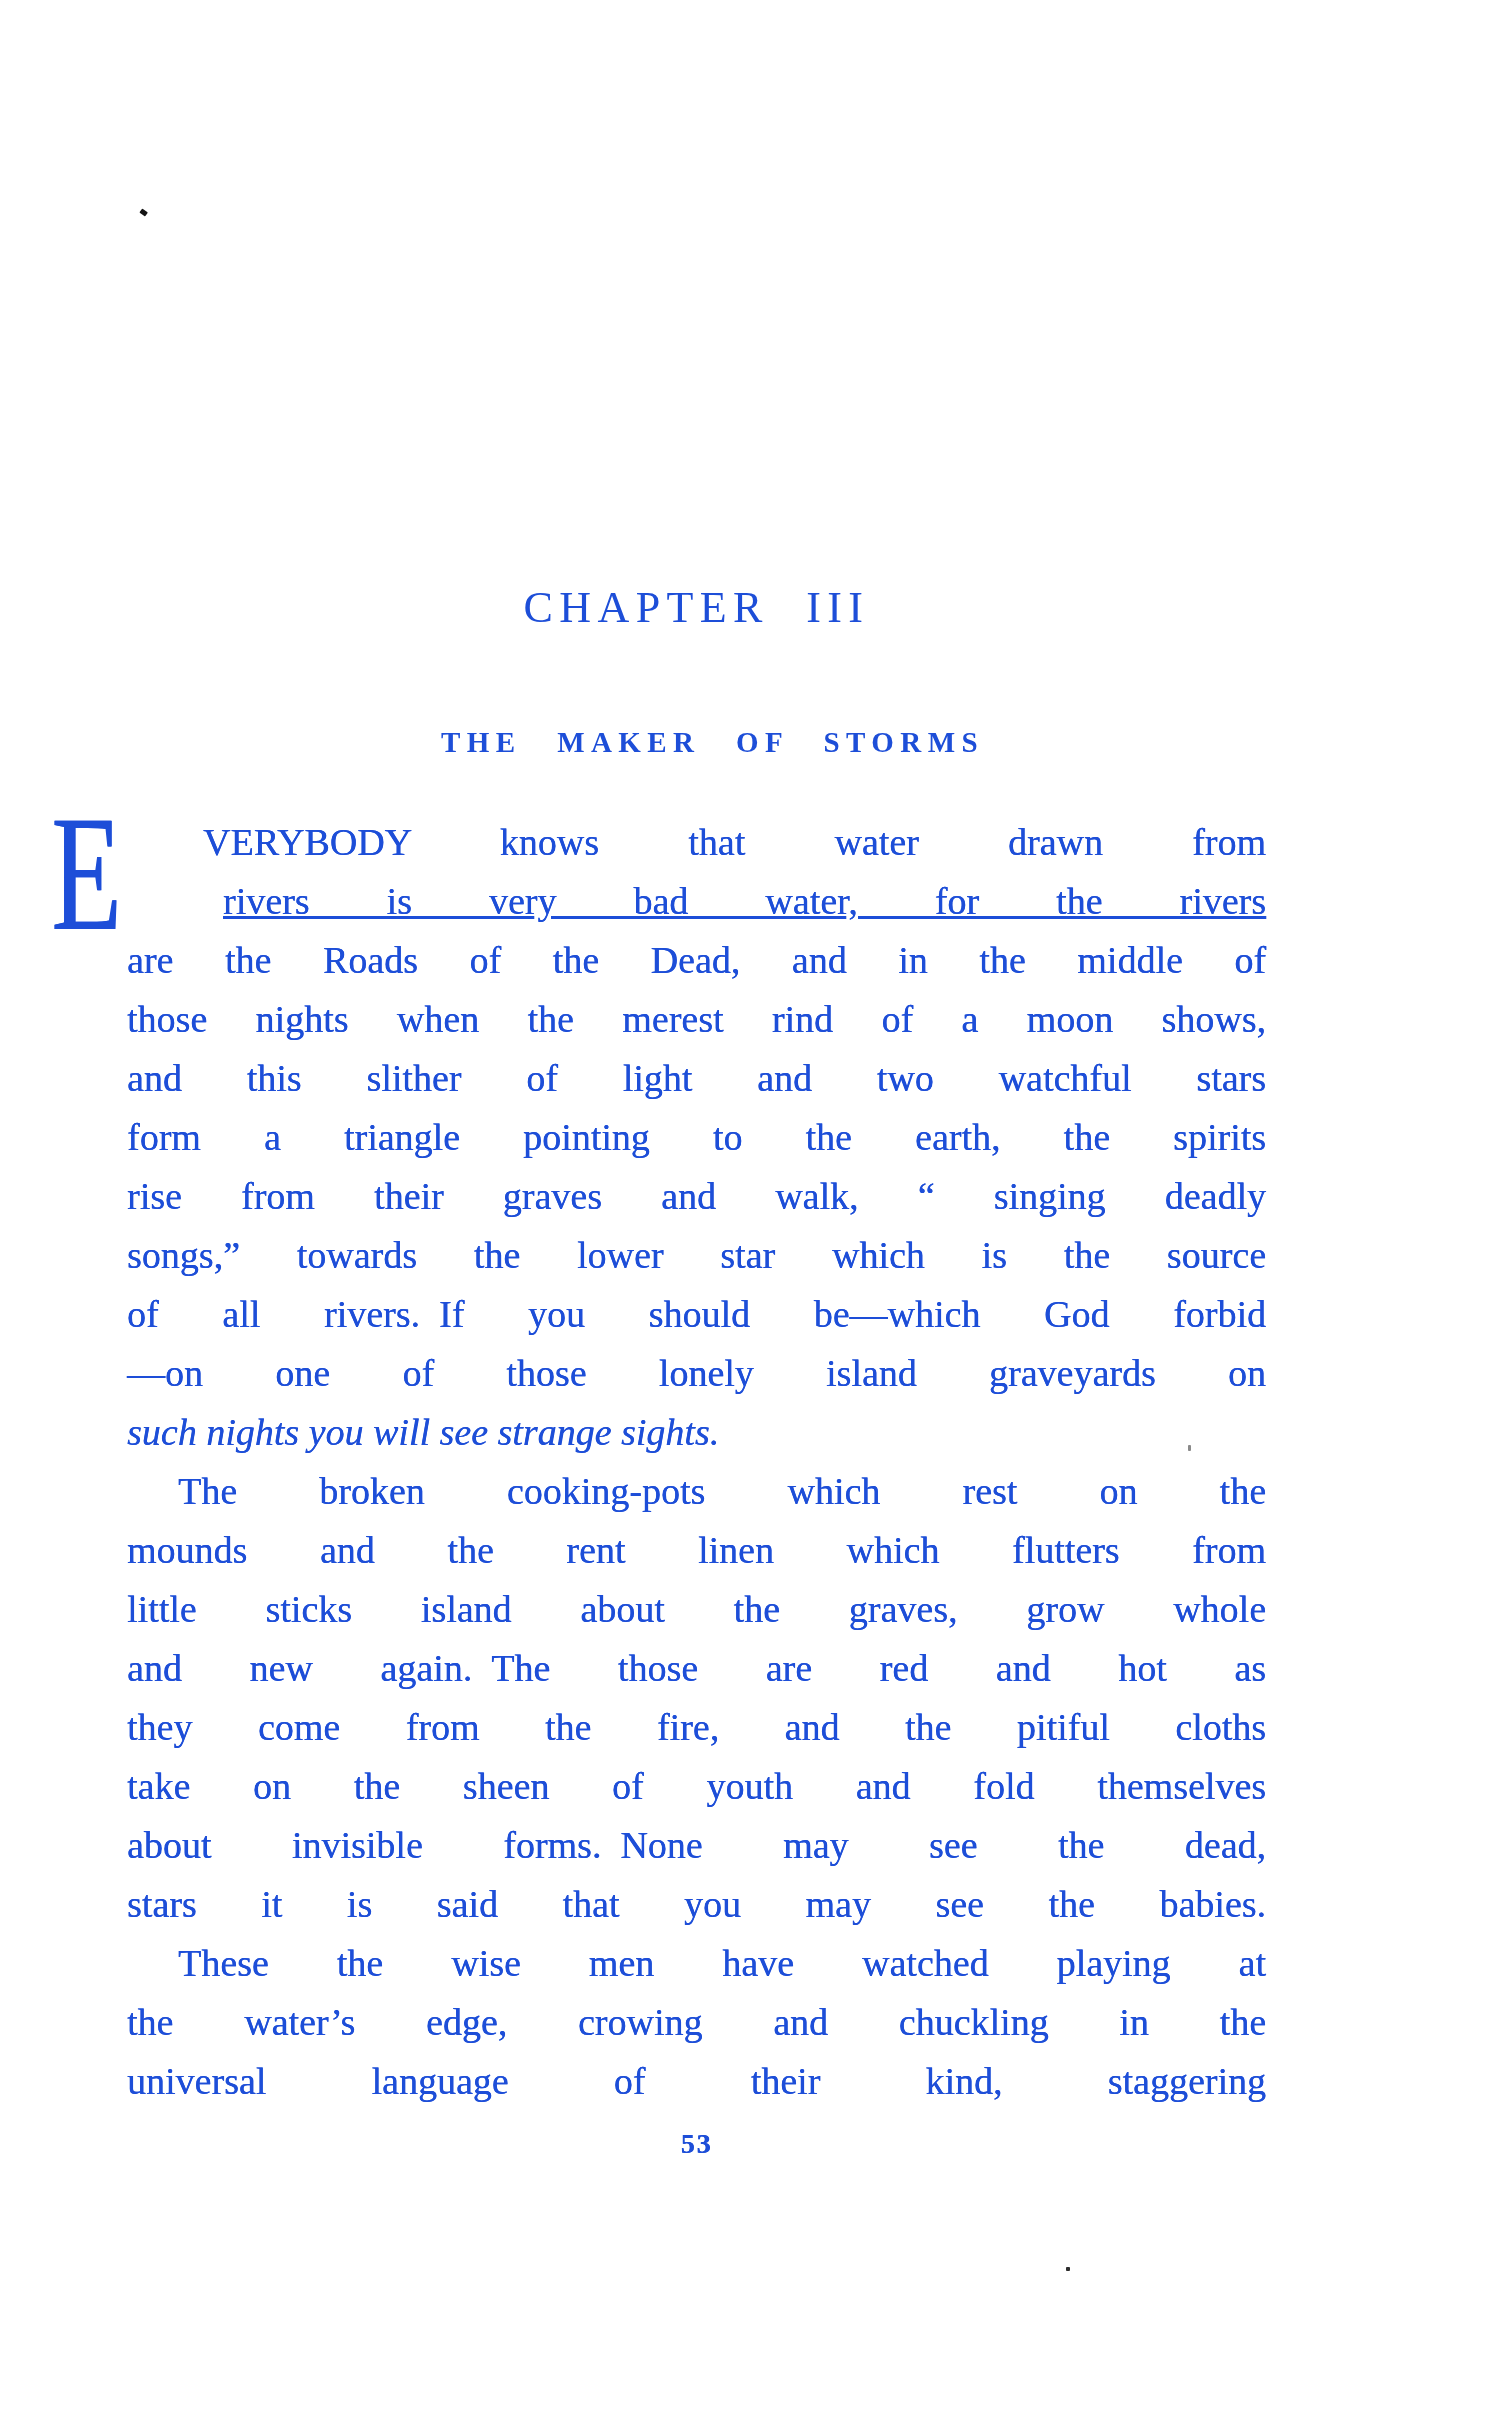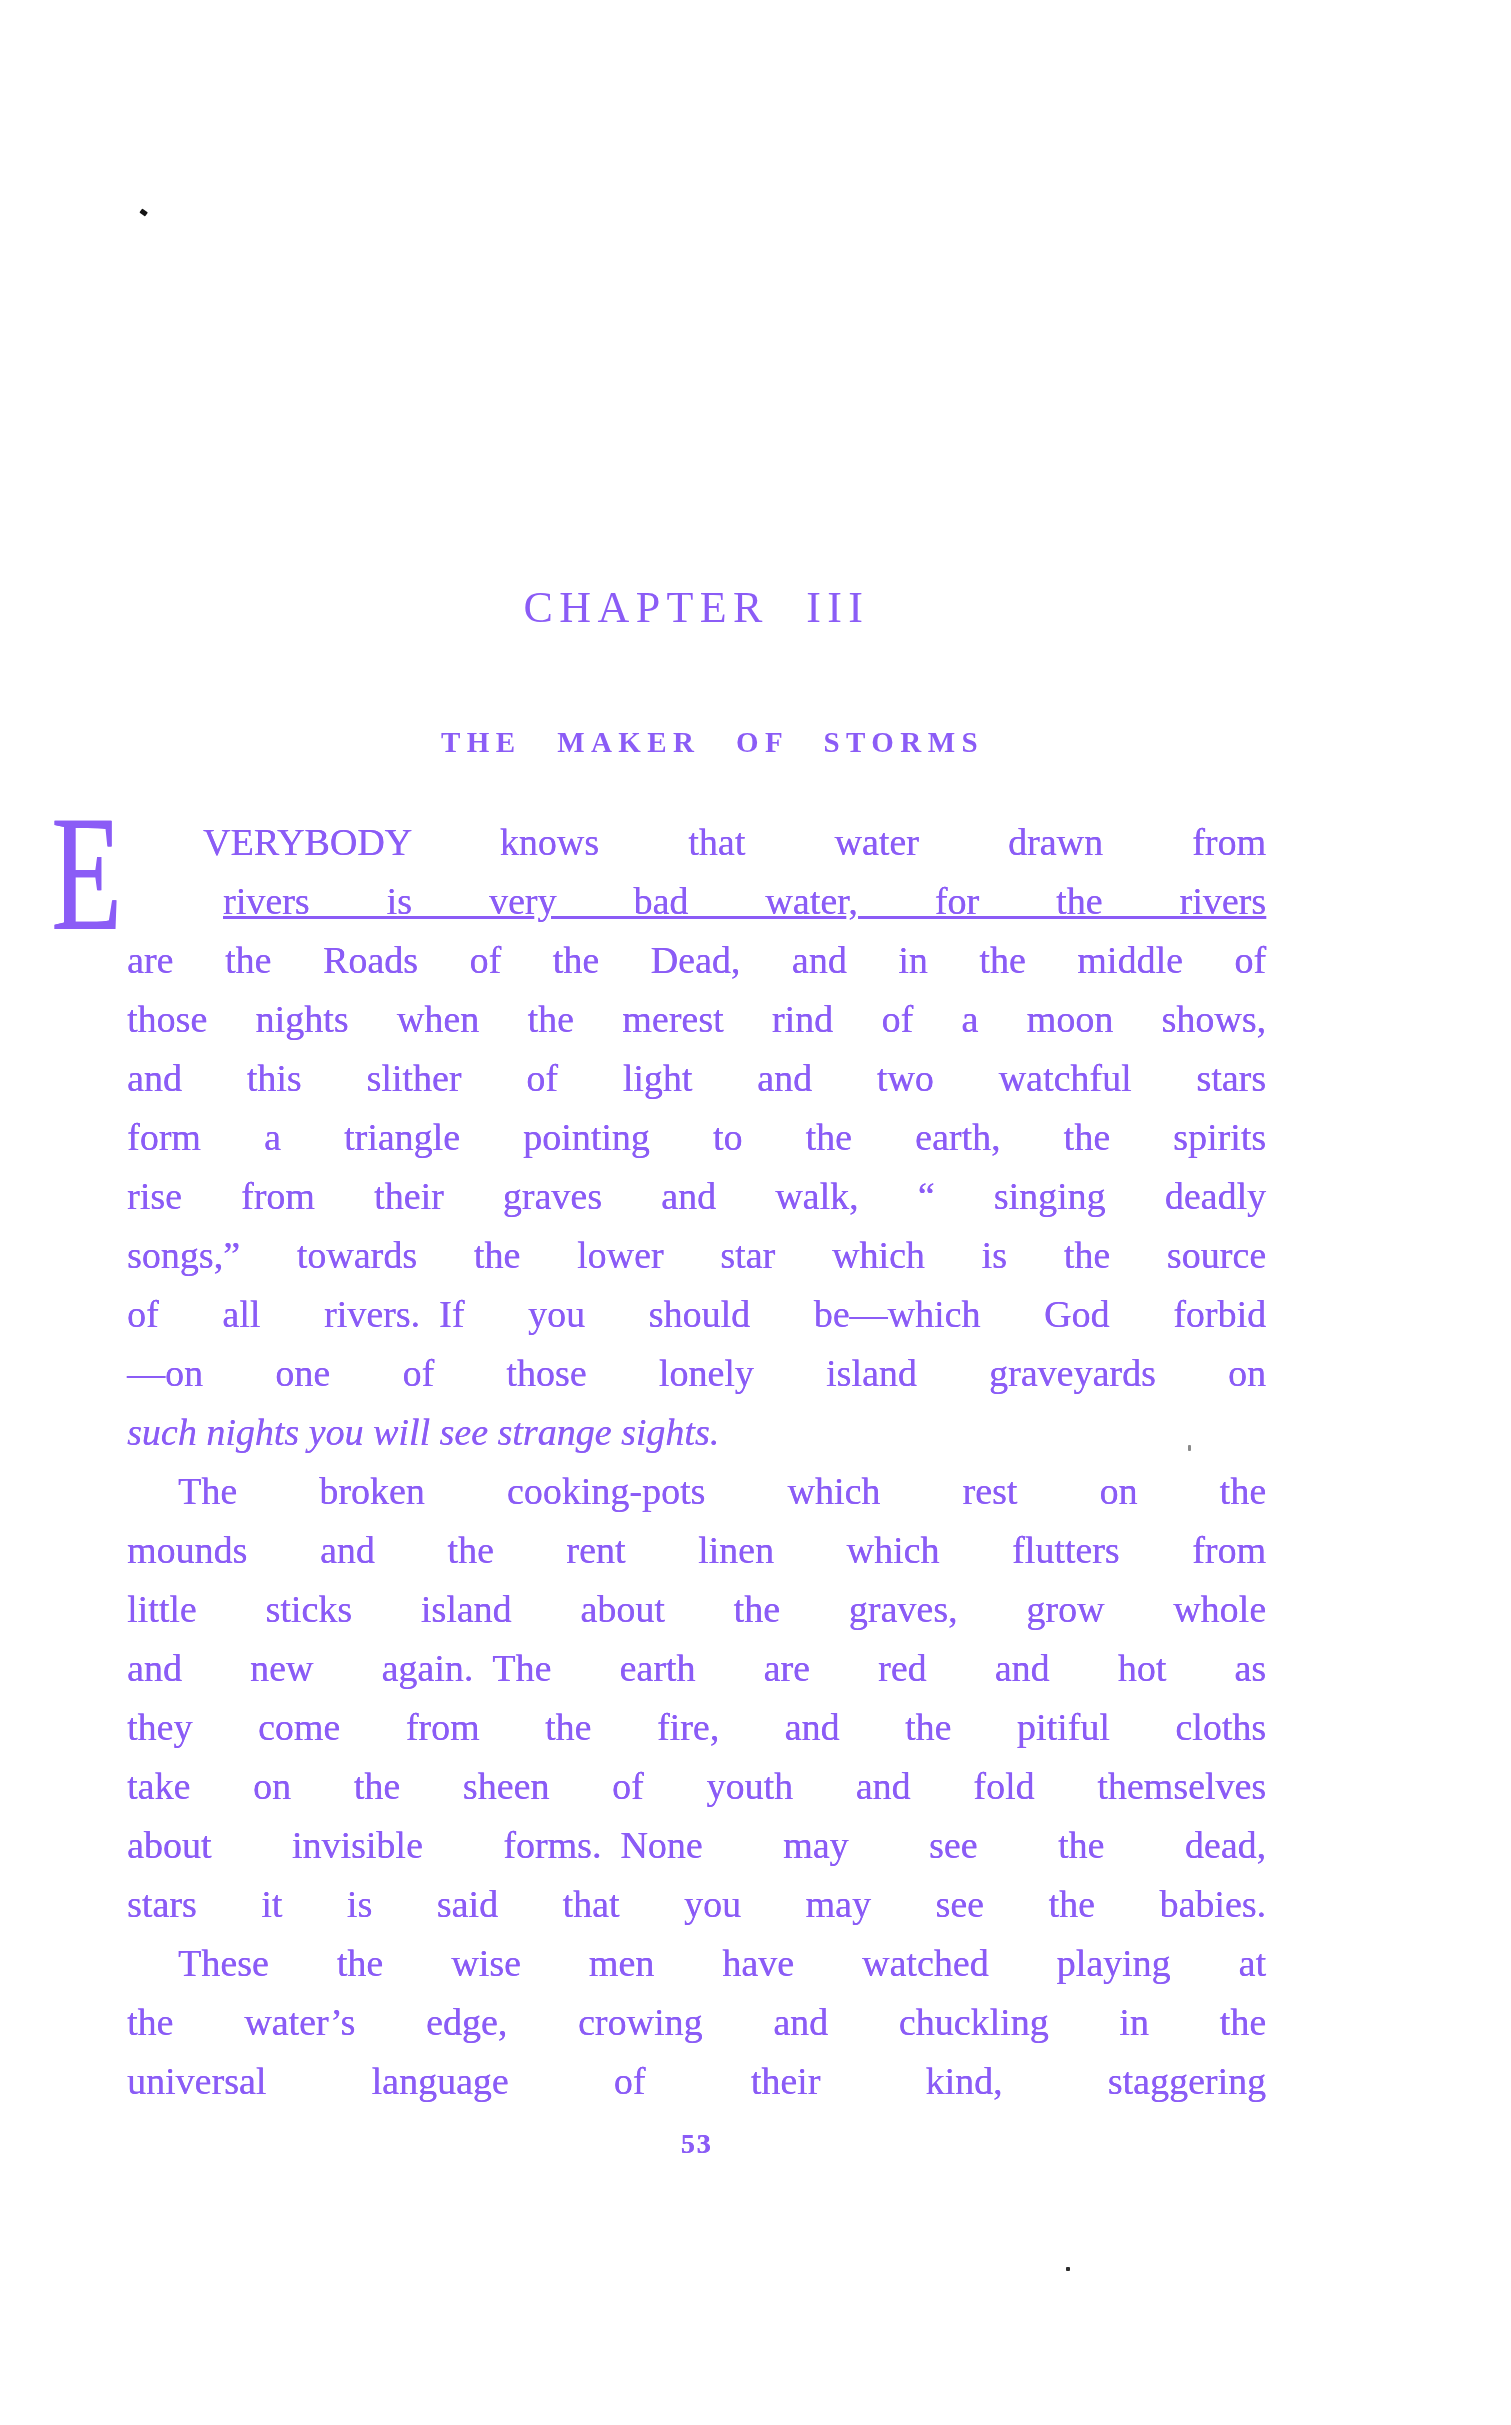--- a/index.html
+++ b/index.html
@@ -5,21 +5,21 @@
   html, body {
     margin: 0;
     padding: 0;
     background: #ffffff;
   }
   .page {
     position: relative;
     width: 1454px;
     height: 2426px;
     background: #ffffff;
-    color: #8b5cf6;
+    color: #1d4ed8;
     font-family: "Liberation Serif", "DejaVu Serif", serif;
     overflow: hidden;
   }
   .content {
     position: absolute;
     left: 127px;
     top: 0;
     width: 1139px;
   }
   .chapter {
@@ -131,21 +131,21 @@
           <div class="line">and this slither of light and two watchful stars</div>
           <div class="line">form a triangle pointing to the earth, the spirits</div>
           <div class="line">rise from their graves and walk, “ singing deadly</div>
           <div class="line">songs,” towards the lower star which is the source</div>
           <div class="line">of all rivers. If you should be—which God forbid</div>
           <div class="line">—on one of those lonely island graveyards on</div>
           <div class="line no-just">such nights you will see strange sights.</div>
           <div class="line indent">The broken cooking-pots which rest on the</div>
           <div class="line">mounds and the rent linen which flutters from</div>
           <div class="line">little sticks island about the graves, grow whole</div>
-          <div class="line">and new again. The earth are red and hot as</div>
+          <div class="line">and new again. The those are red and hot as</div>
           <div class="line">they come from the fire, and the pitiful cloths</div>
           <div class="line">take on the sheen of youth and fold themselves</div>
           <div class="line">about invisible forms. None may see the dead,</div>
           <div class="line">stars it is said that you may see the babies.</div>
           <div class="line indent">These the wise men have watched playing at</div>
           <div class="line">the water’s edge, crowing and chuckling in the</div>
           <div class="line">universal language of their kind, staggering</div>
         </div>
     </div>
 

